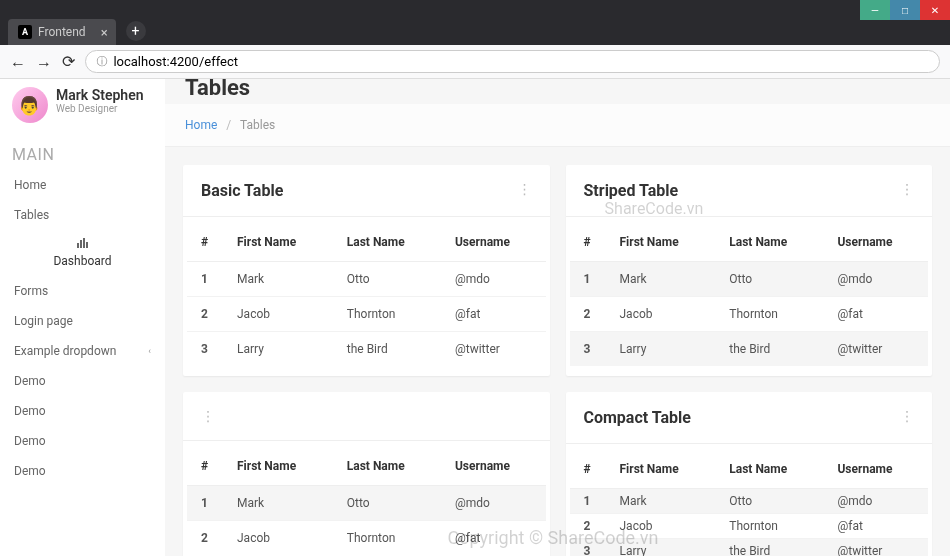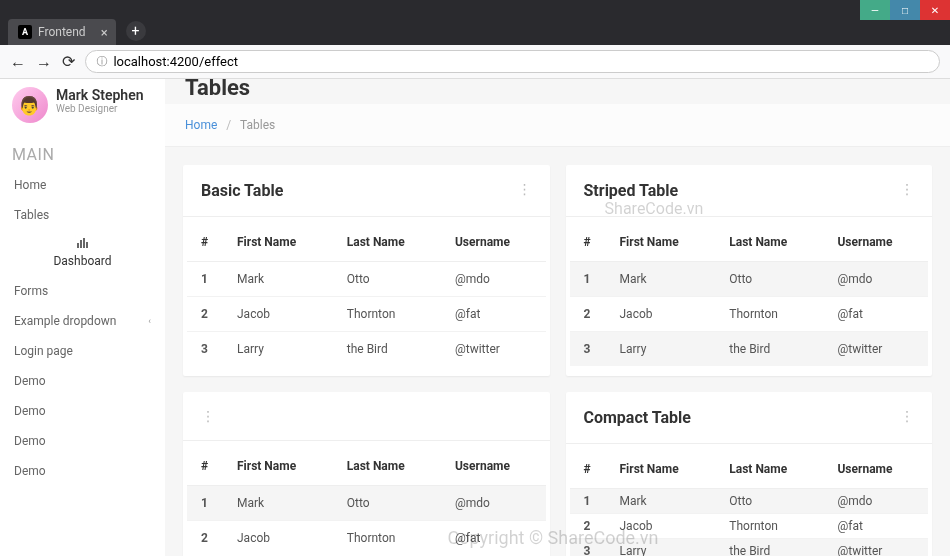--- a/index.html
+++ b/index.html
@@ -113,26 +113,26 @@
           <span></span>
           <span></span>
           <span></span>
         </span>
       <span>Dashboard</span>
     </div>
     <div class="nav-item">
         <span>Forms</span>
       </div>
     <div class="nav-item">
+        <span>Login page</span>
+      </div>
+    <div class="nav-item">
       <span>Example dropdown</span>
       <span class="nav-chevron">‹</span>
     </div>
-    <div class="nav-item">
-        <span>Login page</span>
-      </div>
     <div class="nav-item">
         <span>Demo</span>
       </div>
     <div class="nav-item">
         <span>Demo</span>
       </div>
     <div class="nav-item">
         <span>Demo</span>
       </div>
     <div class="nav-item">

